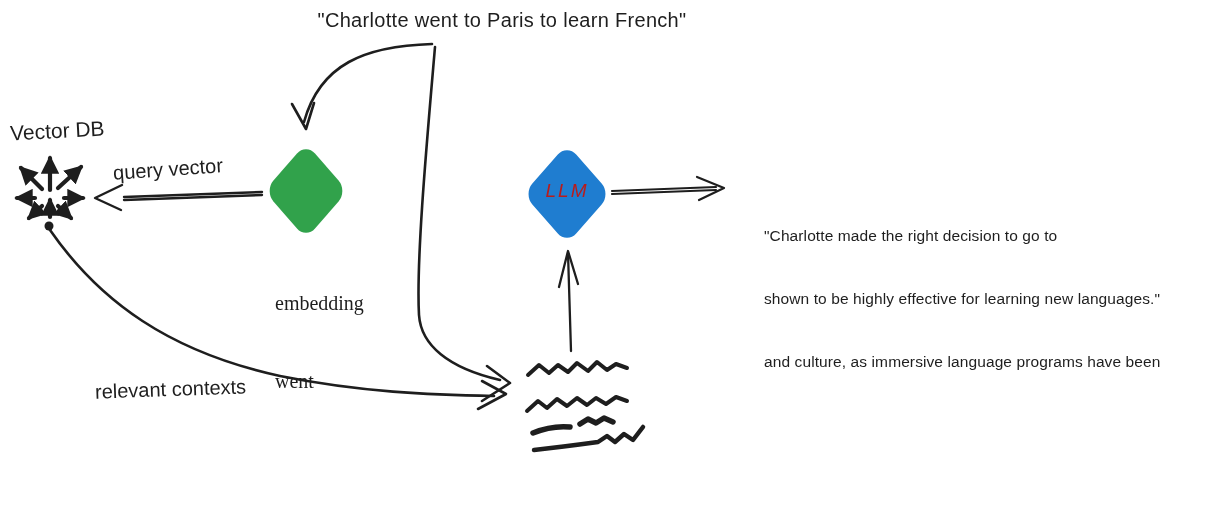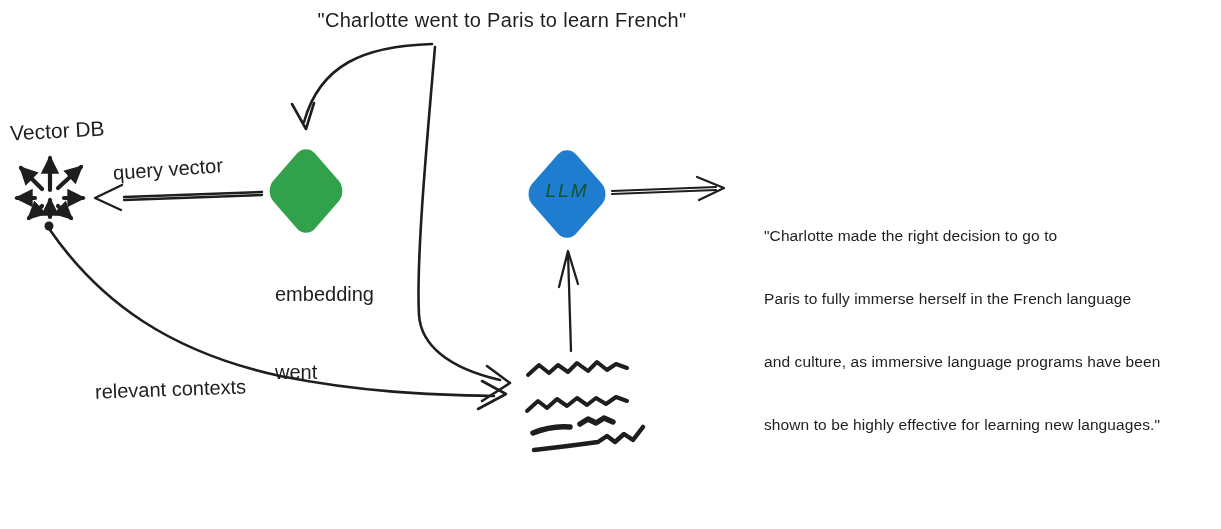--- a/index.html
+++ b/index.html
@@ -14,24 +14,24 @@
   .canvas svg{position:absolute;left:0;top:0;}
   .lbl{
     position:absolute;
     white-space:pre;
     color:#1e1e1e;
     line-height:1.18;
   }
   .quote-top{left:287px;top:9px;width:430px;text-align:center;font-size:20px;letter-spacing:.3px;}
   .vector-db{left:10px;top:119px;font-size:21px;transform:rotate(-3deg);}
   .query-vector{left:113px;top:158px;font-size:20px;transform:rotate(-4deg);}
-  .embedding{left:275px;top:229px;font-size:20px;line-height:1.3;}
+  .embedding{left:275px;top:238px;font-size:20px;line-height:1.3;font-family:Liberation Serif, serif;}
   .llm-text{
     position:absolute;left:537px;top:180px;width:60px;text-align:center;
-    font-size:19px;font-style:italic;letter-spacing:2px;color:#14532d;
+    font-size:19px;font-style:italic;letter-spacing:2px;color:#b91c1c;
   }
   .output{left:764px;top:183px;font-size:15.5px;line-height:21px;letter-spacing:.1px;}
   .relevant{left:95px;top:378px;font-size:20px;transform:rotate(-2deg);}
   .retrieval{left:530px;top:466px;font-size:20px;line-height:1.42;}
   .stroke{stroke:#1e1e1e;fill:none;stroke-linecap:round;stroke-linejoin:round;}
 </style>
 </head>
 <body>
 
 <div class="canvas">
@@ -112,23 +112,22 @@
 
   <div class="lbl embedding">
     <div>embedding</div>
     <div>went</div>
   </div>
 
   <div class="llm-text">LLM</div>
 
   <div class="lbl output">
     <div>"Charlotte made the right decision to go to</div>
-    <div>Paris to fully immerse herself in the French language</div>
+    <div>shown to be highly effective for learning new languages."</div>
     <div>and culture, as immersive language programs have been</div>
-    <div>shown to be highly effective for learning new languages."</div>
   </div>
 
   <div class="lbl relevant">relevant contexts</div>
 
   <div class="lbl retrieval">
     <div>Retrieval Augmented</div>
     
   </div>
 
 </div>

